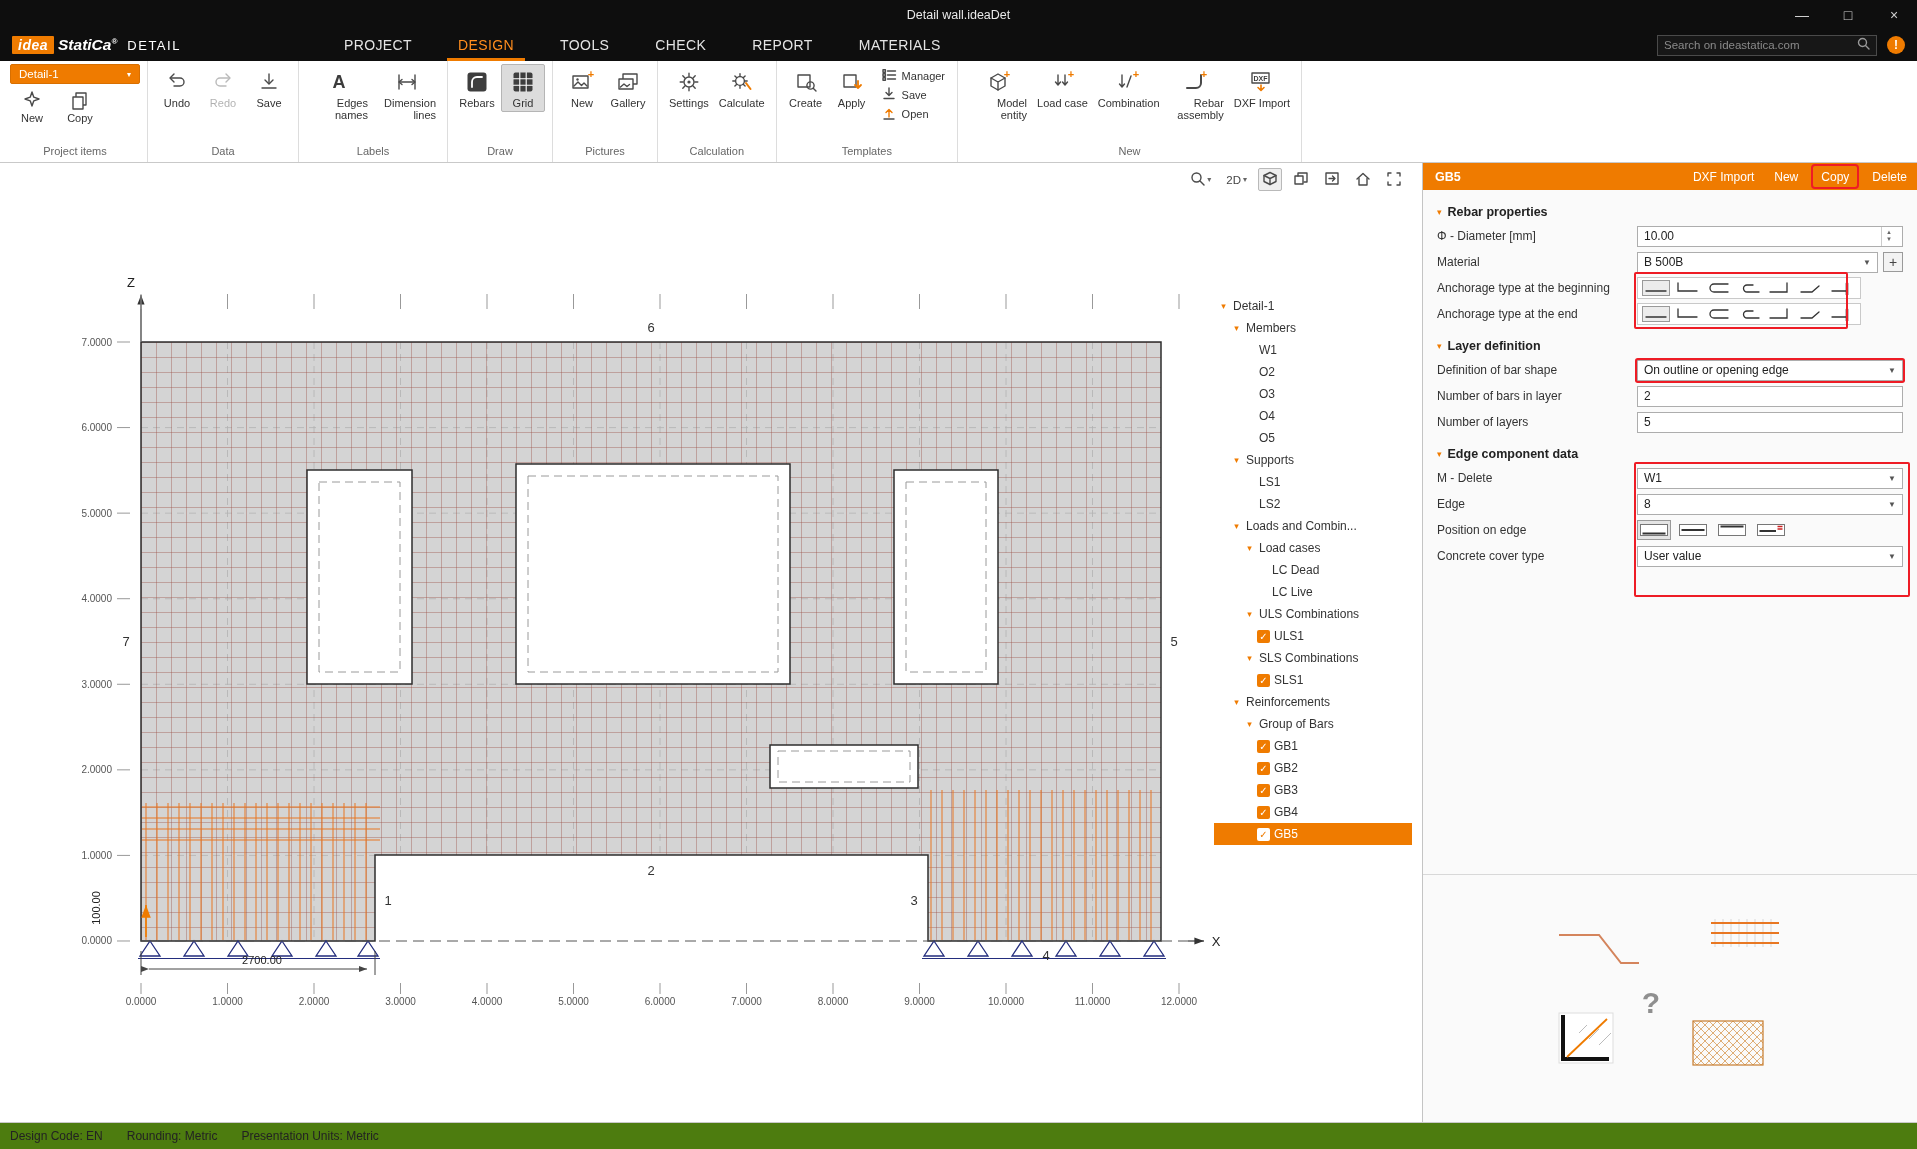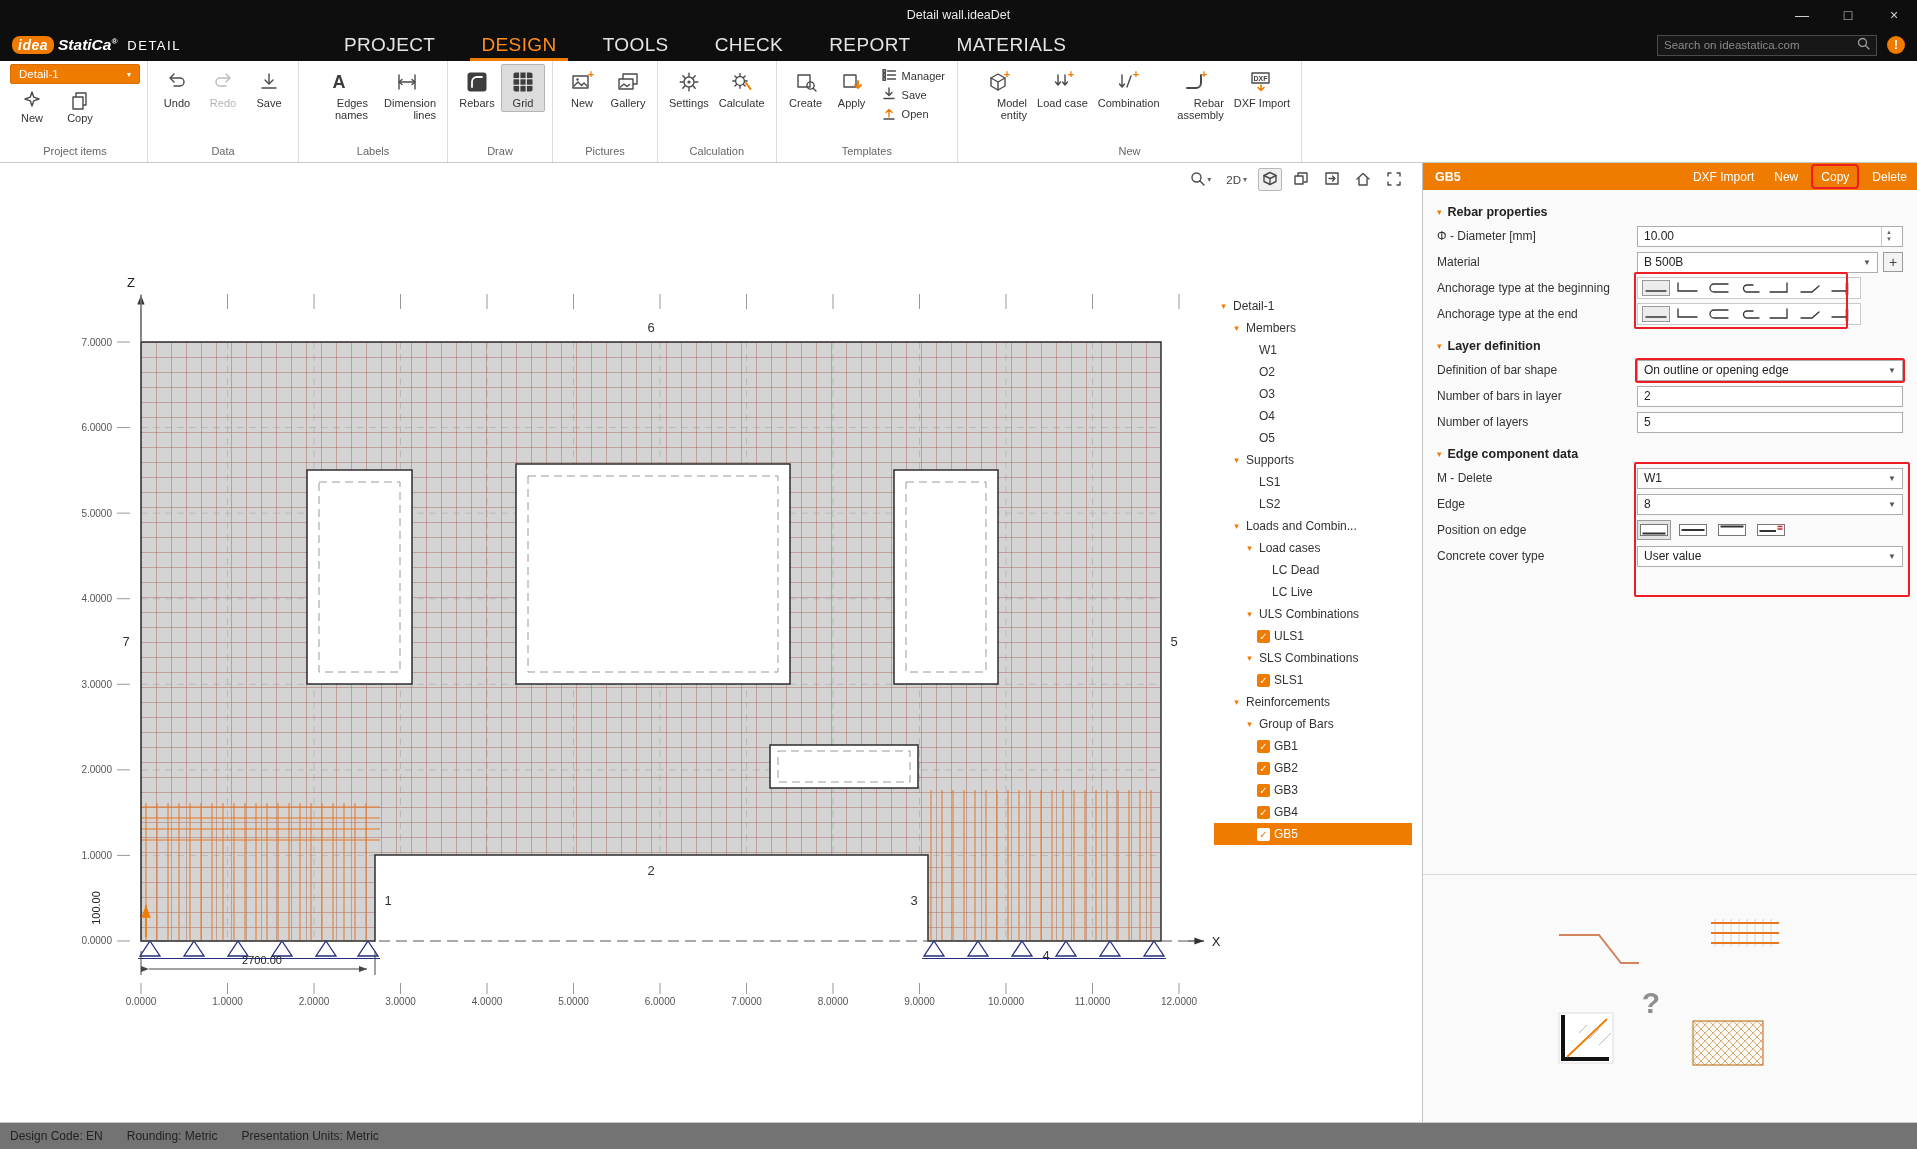--- a/index.html
+++ b/index.html
@@ -9,27 +9,27 @@
   
   #titlebar{height:29px;background:#0e0e0e;color:#e9e9e9;position:relative;
     display:flex;align-items:center;justify-content:center;font-size:12.5px}
   .tb-controls{position:absolute;right:0;top:0;height:100%;display:flex}
   .tb-btn{width:46px;height:100%;display:flex;align-items:center;justify-content:center;
     color:#cfcfcf;font-size:14px;cursor:default}
 
   
   #menubar{height:32px;background:#0e0e0e;display:flex;align-items:stretch;padding:0 12px;position:relative}
   .logo-wrap{display:flex;align-items:center}
-  .logo-box{background:#ef7b00;border-radius:8px;padding:1px 6px;font-weight:bold;font-style:italic;
+  .logo-box{background:#ef7b00;border-radius:1px;padding:1px 6px;font-weight:bold;font-style:italic;
     color:#fff;font-size:14px;letter-spacing:.5px}
   .logo-statica{color:#fff;font-weight:bold;font-style:italic;font-size:15.5px;margin-left:4px}
   .logo-reg{color:#fff;font-size:8px;vertical-align:super}
   .logo-module{color:#fff;font-size:13px;margin-left:10px;letter-spacing:1.5px}
   #menu-items{display:flex;margin-left:140px;align-items:stretch}
-  .menu-item{padding:0 23px;display:flex;align-items:center;color:#e4e4e4;font-size:19px;
+  .menu-item{padding:0 23px;display:flex;align-items:center;color:#e4e4e4;font-size:14px;
     letter-spacing:.4px;position:relative;cursor:default}
   .menu-item.active{color:#ff8d1e}
   .menu-item.active::after{content:"";position:absolute;left:12px;right:12px;bottom:0;height:3px;background:#ef7b00}
   .menu-right{margin-left:auto;display:flex;align-items:center;gap:10px}
   .searchbox{width:220px;height:21px;background:#171717;border:1px solid #4a4a4a;display:flex;
     align-items:center;padding:0 6px}
   .searchbox input{flex:1;background:transparent;border:none;outline:none;color:#bbb;
     font-size:11.5px;font-family:inherit}
   .searchbox input::placeholder{color:#8a8a8a}
   .help-badge{width:18px;height:18px;border-radius:50%;background:#ef7b00;color:#fff;font-weight:bold;
@@ -103,21 +103,21 @@
   .anch .ai{display:flex;padding:0 1px;border:1px solid transparent}
   .anch .ai.on{border-color:#999;background:#ececec}
   .anch .ai svg{display:block}
   .posrow{display:flex;gap:5px}
   .pos{border:1px solid transparent;padding:1px;display:flex}
   .pos.on{border-color:#999;background:#e4e4e4}
   .ovl{position:absolute;border:2px solid #ee1c25;border-radius:2px;pointer-events:none}
   #panel-preview{position:absolute;left:0;right:0;top:711px;bottom:0;border-top:1px solid #d8d8d8}
 
   
-  #statusbar{height:27px;border-top:1px solid #c9c9c9;background:#737373;display:flex;align-items:center;
+  #statusbar{height:27px;border-top:1px solid #c9c9c9;background:#4d7c0f;display:flex;align-items:center;
     gap:24px;padding:0 10px;font-size:12px;color:#222}
 </style>
 </head>
 <body>
 
 <div id="titlebar">
   <div>Detail wall.ideaDet</div>
   <div class="tb-controls">
     <div class="tb-btn">—</div>
     <div class="tb-btn">□</div>

